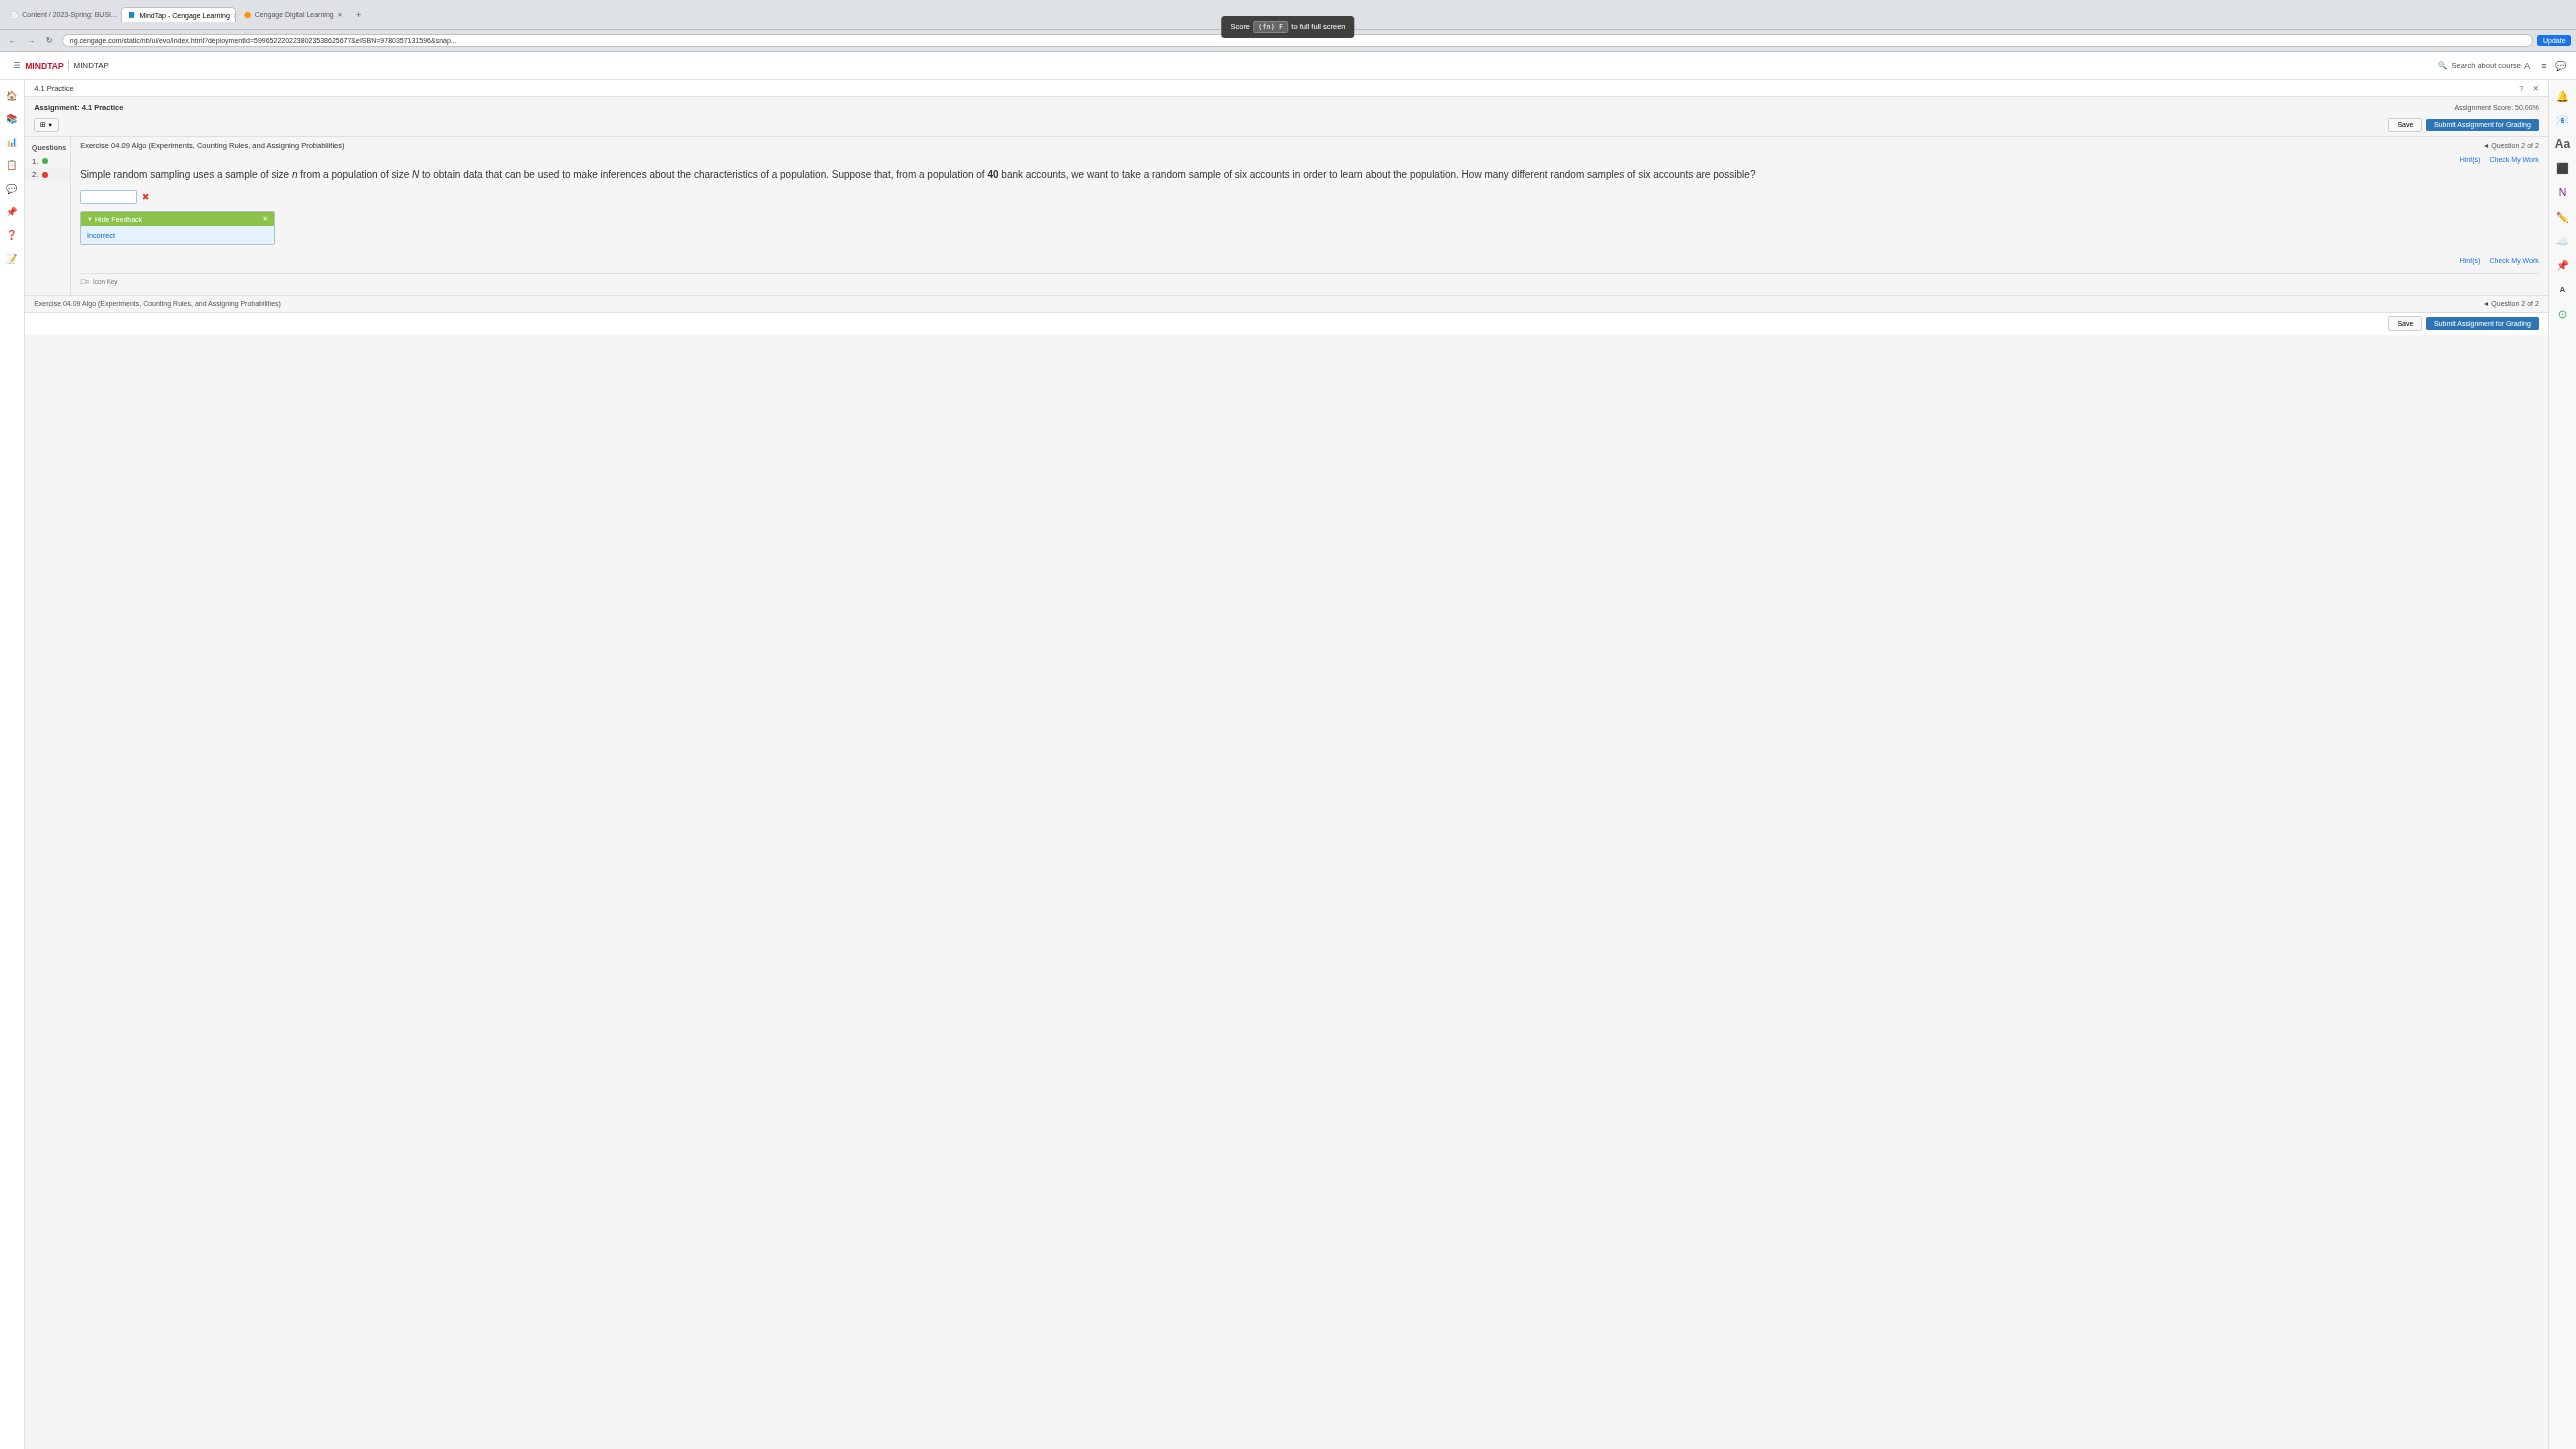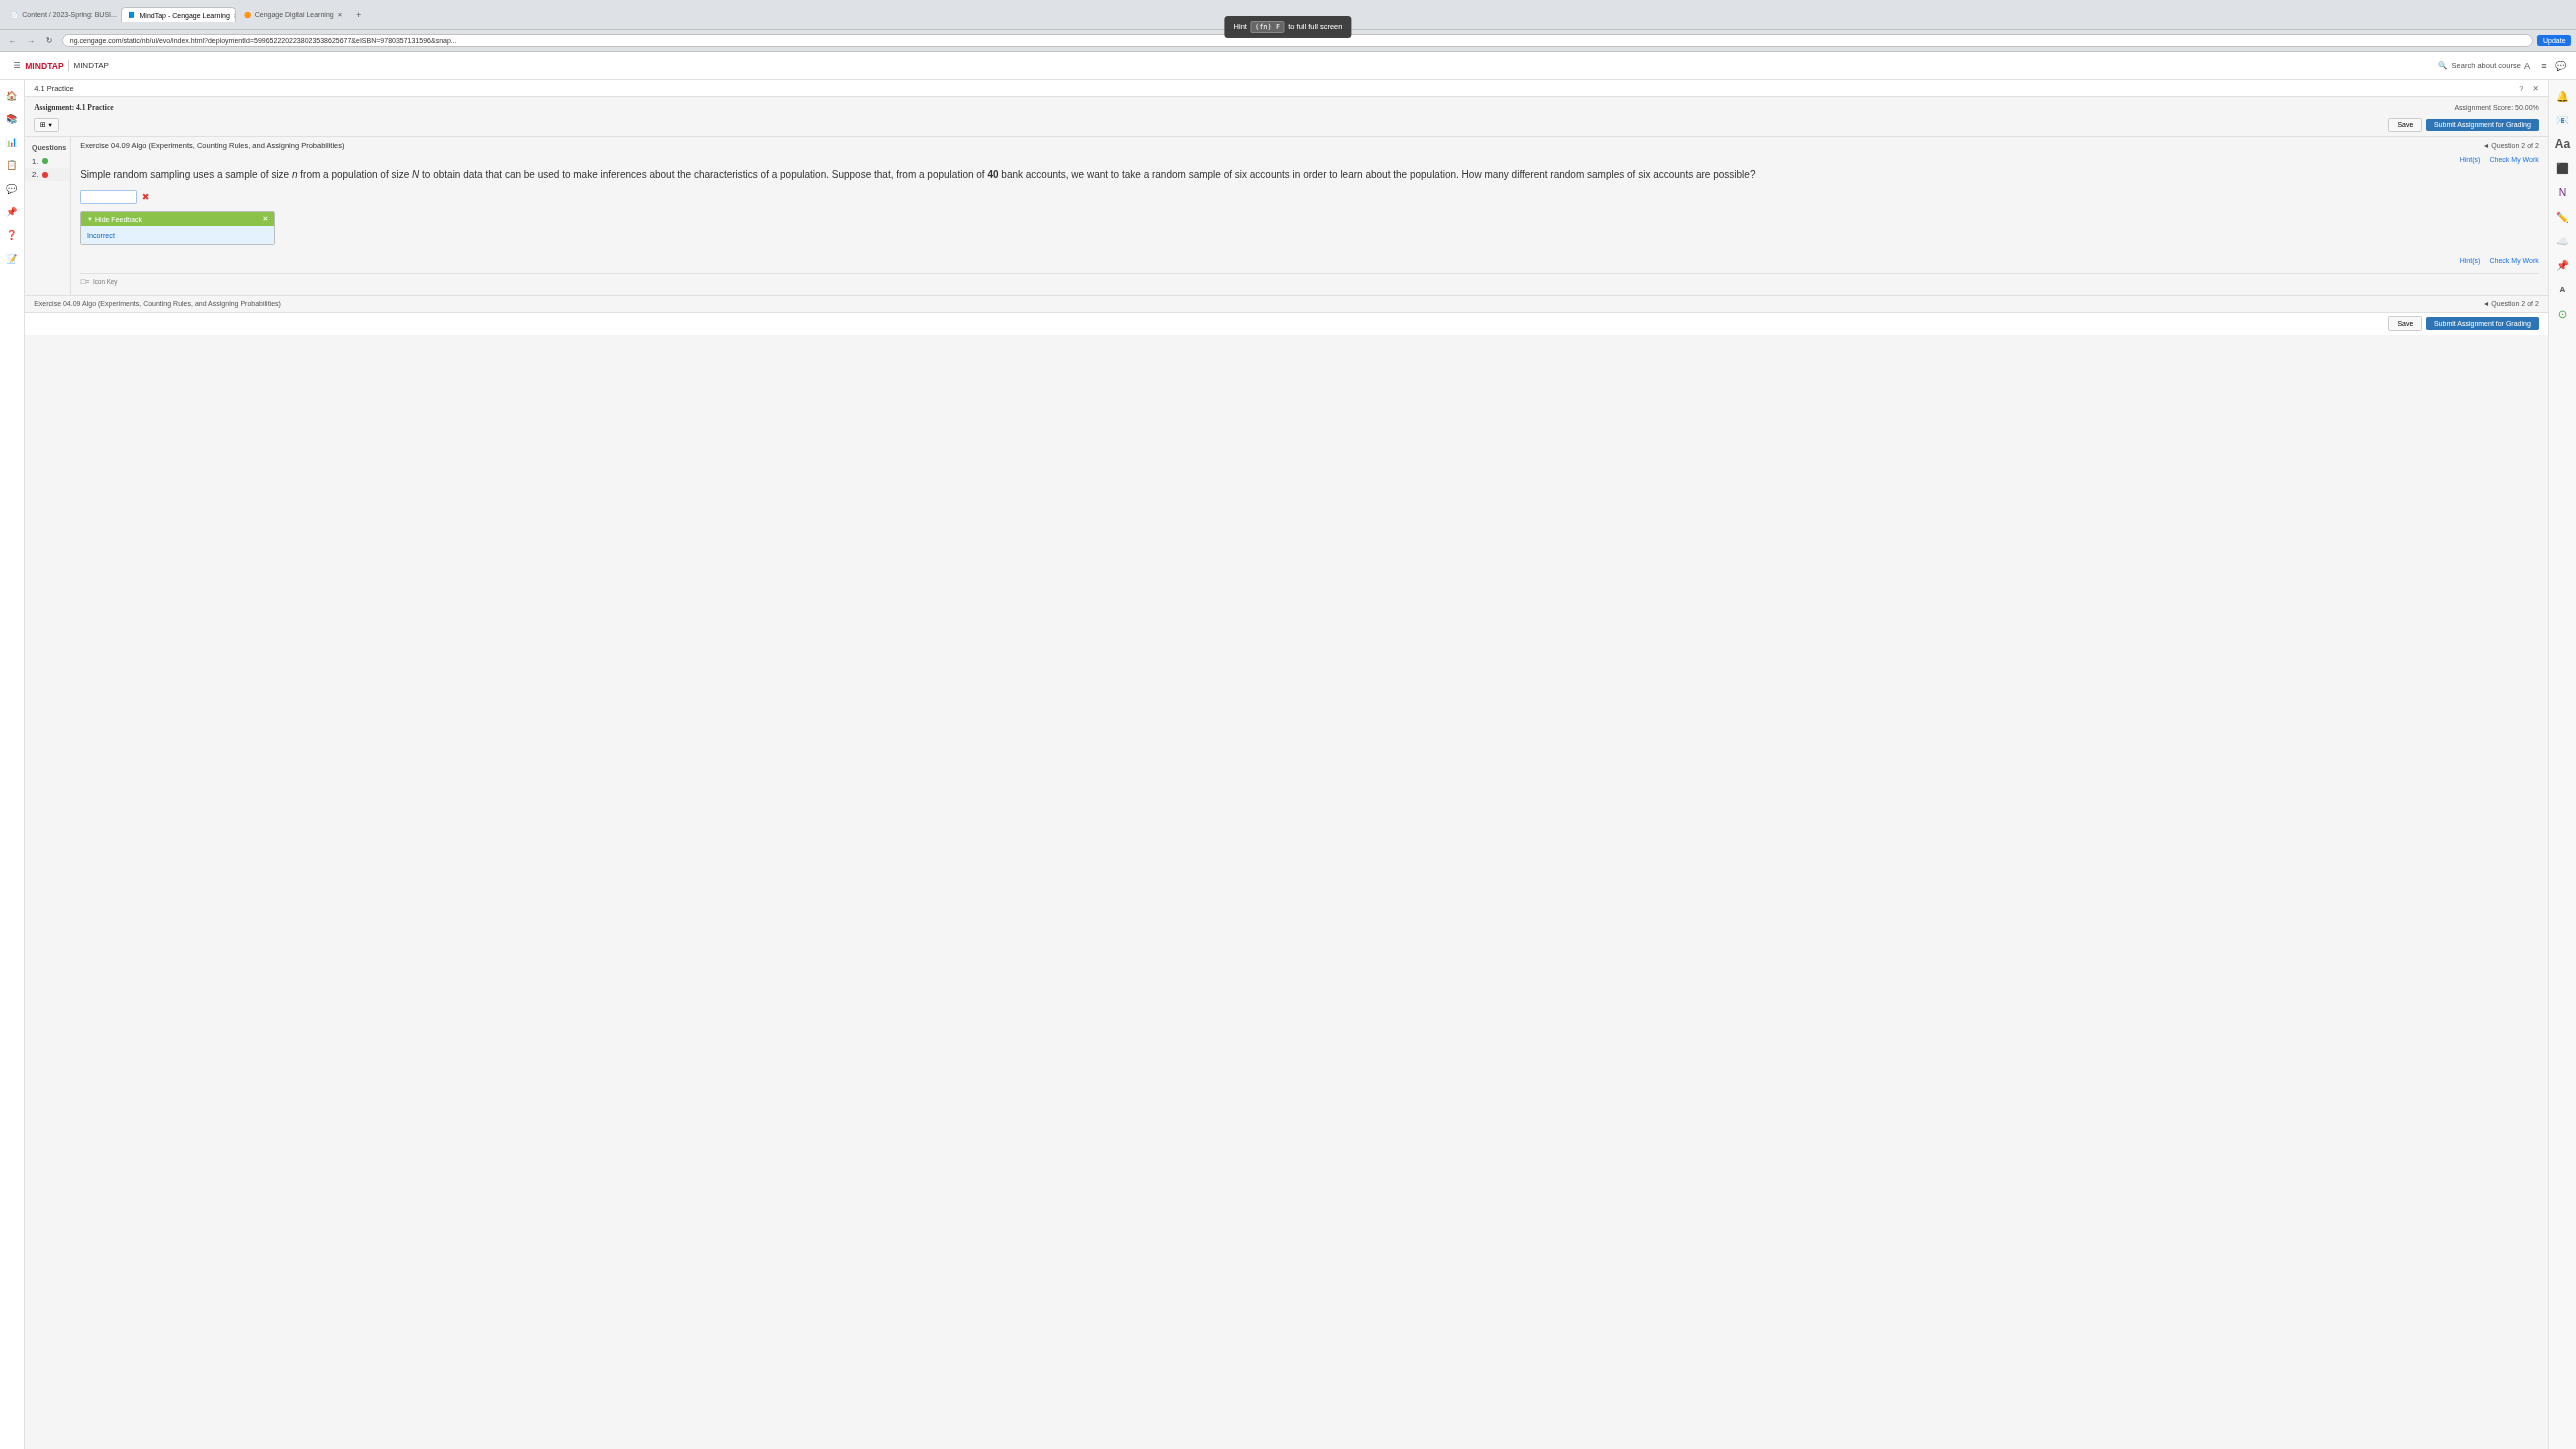--- a/index.html
+++ b/index.html
@@ -228,21 +228,21 @@
       flex-shrink: 0;
     }
 
     
     .assignment-header {
       padding: 5.8px 9.2px 3.5px;
       display: flex;
       align-items: center;
       justify-content: space-between;
     }
-    .assignment-title { font-weight: bold; font-size: 7.5px; color: #333; font-family: Liberation Serif, serif; }
+    .assignment-title { font-weight: bold; font-size: 7.5px; color: #333; }
     .assignment-score { font-size: 7px; color: #555; }
 
     
     .toolbar-row {
       padding: 2.3px 9.2px 3.5px;
       display: flex;
       align-items: center;
       justify-content: space-between;
     }
     .icon-toolbar { display: flex; gap: 2.3px; align-items: center; }
@@ -467,21 +467,21 @@
     }
     .scrollable-content {
       flex: 1;
       overflow-y: auto;
     }
   </style>
 </head>
 <body>
 
 <div class="keyboard-tooltip">
-  <span>Hint</span>
+  <span>Score</span>
   <span class="kbd">(fn) F</span>
   <span>to full full screen</span>
 </div>
 
 <div class="browser-chrome">
   <div class="tab-bar">
     <div class="tab inactive">
       <span class="tab-favicon">📄</span>
       <span>Content / 2023-Spring: BUSI...</span>
       <span class="tab-close">✕</span>

